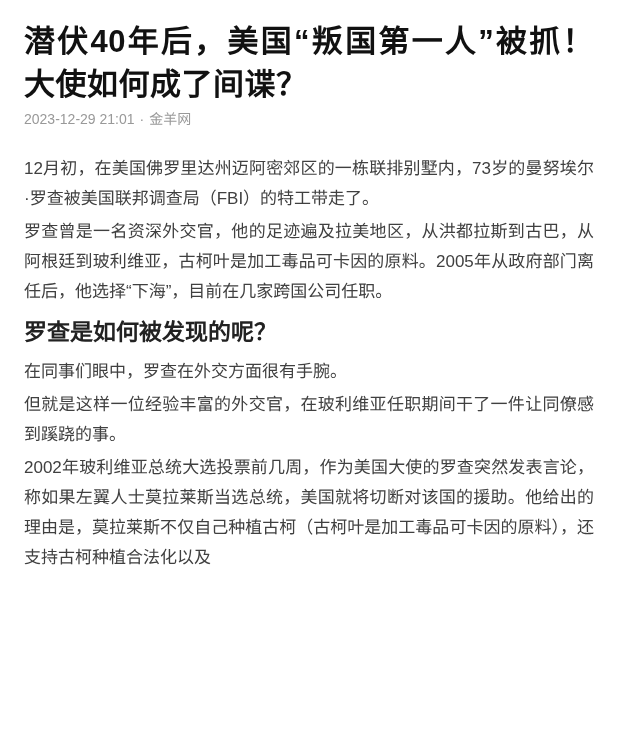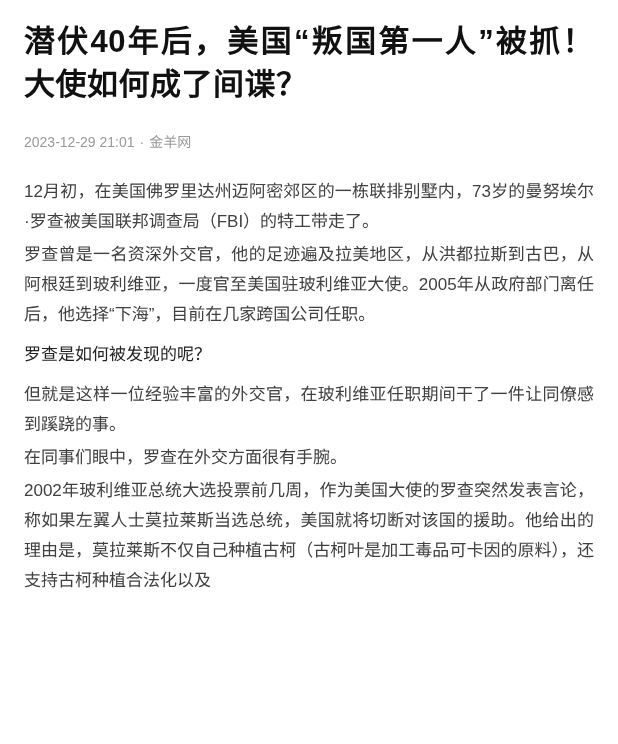--- a/index.html
+++ b/index.html
@@ -19,61 +19,61 @@
   }
   .article-title {
     font-size: 31px;
     font-weight: 700;
     line-height: 43px;
     color: #111111;
     letter-spacing: 0.5px;
     text-align: justify;
   }
   .article-meta {
-    margin-top: 26px;
+    margin-top: 3px;
     font-size: 14px;
     color: #999999;
     line-height: 20px;
   }
   .article-meta .sep {
     margin: 0 5px;
   }
   .article-content {
     margin-top: 25px;
   }
   .article-content p {
     font-size: 17px;
     line-height: 30px;
     color: #404040;
     text-align: justify;
     margin: 3px 0;
   }
   .article-content h2 {
-    font-size: 17px;
+    font-size: 23px;
     line-height: 30px;
-    font-weight: 400;
+    font-weight: 700;
     color: #222222;
     margin: 10px 0;
   }
 </style>
 </head>
 <body>
 
 <div class="page">
 
   <h1 class="article-title">潜伏40年后，美国“叛国第一人”被抓！大使如何成了间谍？</h1>
 
   <div class="article-meta">
     <span>2023-12-29 21:01</span><span class="sep">·</span><span>金羊网</span>
   </div>
 
   <div class="article-content">
     <p>12月初，在美国佛罗里达州迈阿密郊区的一栋联排别墅内，73岁的曼努埃尔·罗查被美国联邦调查局（FBI）的特工带走了。</p>
-    <p>罗查曾是一名资深外交官，他的足迹遍及拉美地区，从洪都拉斯到古巴，从阿根廷到玻利维亚，一度官至美国驻玻利维亚大使。2005年从政府部门离任后，他选择“下海”，目前在几家跨国公司任职。</p>
+    <p>罗查曾是一名资深外交官，他的足迹遍及拉美地区，从洪都拉斯到古巴，从阿根廷到玻利维亚，古柯叶是加工毒品可卡因的原料。2005年从政府部门离任后，他选择“下海”，目前在几家跨国公司任职。</p>
 
     <h2>罗查是如何被发现的呢？</h2>
 
+    <p>在同事们眼中，罗查在外交方面很有手腕。</p>
     <p>但就是这样一位经验丰富的外交官，在玻利维亚任职期间干了一件让同僚感到蹊跷的事。</p>
-    <p>在同事们眼中，罗查在外交方面很有手腕。</p>
     <p>2002年玻利维亚总统大选投票前几周，作为美国大使的罗查突然发表言论，称如果左翼人士莫拉莱斯当选总统，美国就将切断对该国的援助。他给出的理由是，莫拉莱斯不仅自己种植古柯（古柯叶是加工毒品可卡因的原料），还支持古柯种植合法化以及</p>
   </div>
 
 </div>
 
 </body></html>

